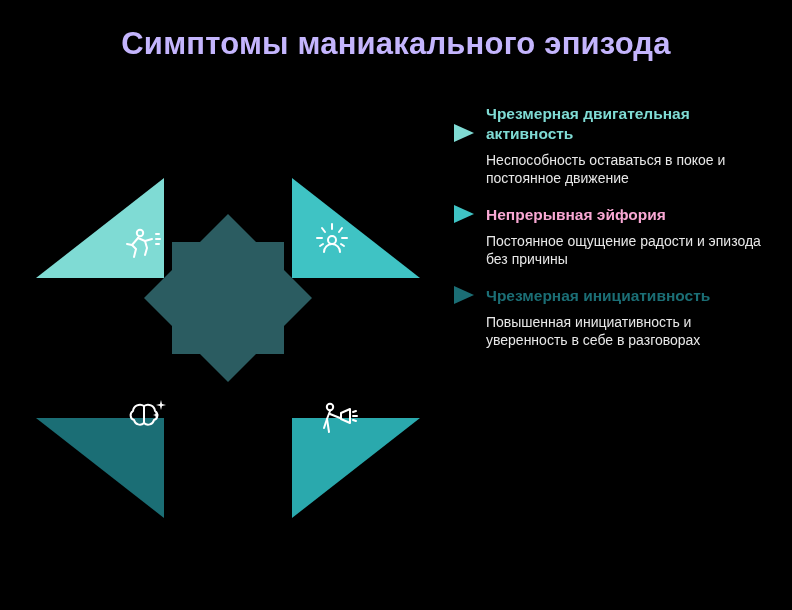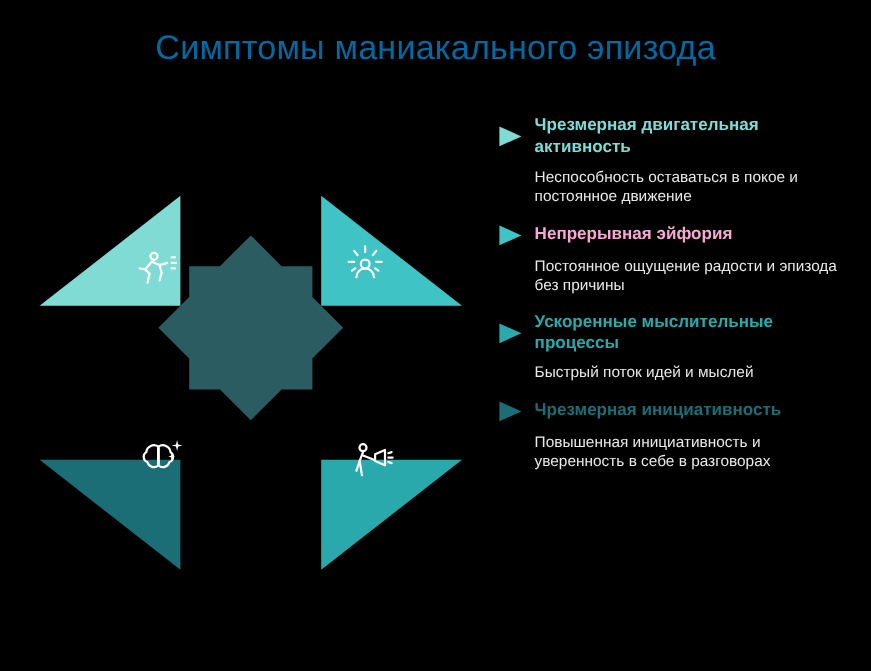--- a/index.html
+++ b/index.html
@@ -15,22 +15,22 @@
     color: #ffffff;
     position: relative;
   }
   #page-title {
     position: absolute;
     left: 0;
     top: 26px;
     width: 792px;
     text-align: center;
     font-size: 31px;
-    font-weight: normal;
-    color: #0369a1;
+    font-weight: bold;
+    color: #c4b5fd;
     letter-spacing: 0.2px;
     white-space: nowrap;
   }
   
   #diagram {
     position: absolute;
     left: 28px;
     top: 150px;
     width: 400px;
     height: 420px;
@@ -43,21 +43,21 @@
     position: absolute;
     left: 452px;
     top: 104px;
     width: 320px;
   }
   .legend-item {
     margin-bottom: 14px;
   }
   .legend-head {
     display: flex;
-    align-items: center;
+    align-items: flex-end;
   }
   .legend-arrow {
     width: 24px;
     height: 22px;
     flex: 0 0 24px;
     margin-right: 10px;
     margin-top: 1px;
   }
   .legend-title {
     font-size: 15.5px;
@@ -147,29 +147,20 @@
   <div class="legend-item">
     <div class="legend-head">
       <svg class="legend-arrow" viewBox="0 0 24 22">
         <path d="M2 2 L22 11 L2 20 Z" fill="#3fc3c4"></path>
       </svg>
       <div class="legend-title" style="color:#f9a8d4">Непрерывная эйфория</div>
     </div>
     <div class="legend-desc">Постоянное ощущение радости и эпизода без причины</div>
   </div>
 
-  <div class="legend-item">
-    <div class="legend-head">
-      <svg class="legend-arrow" viewBox="0 0 24 22">
-        <path d="M2 2 L22 11 L2 20 Z" fill="#2aa9ad"></path>
-      </svg>
-      <div class="legend-title" style="color:#2aa9ad">Ускоренные мыслительные процессы</div>
-    </div>
-    <div class="legend-desc">Быстрый поток идей и мыслей</div>
-  </div>
 
   <div class="legend-item">
     <div class="legend-head">
       <svg class="legend-arrow" viewBox="0 0 24 22">
         <path d="M2 2 L22 11 L2 20 Z" fill="#1b6e75"></path>
       </svg>
       <div class="legend-title" style="color:#1b6e75">Чрезмерная инициативность</div>
     </div>
     <div class="legend-desc">Повышенная инициативность и уверенность в себе в разговорах</div>
   </div>

